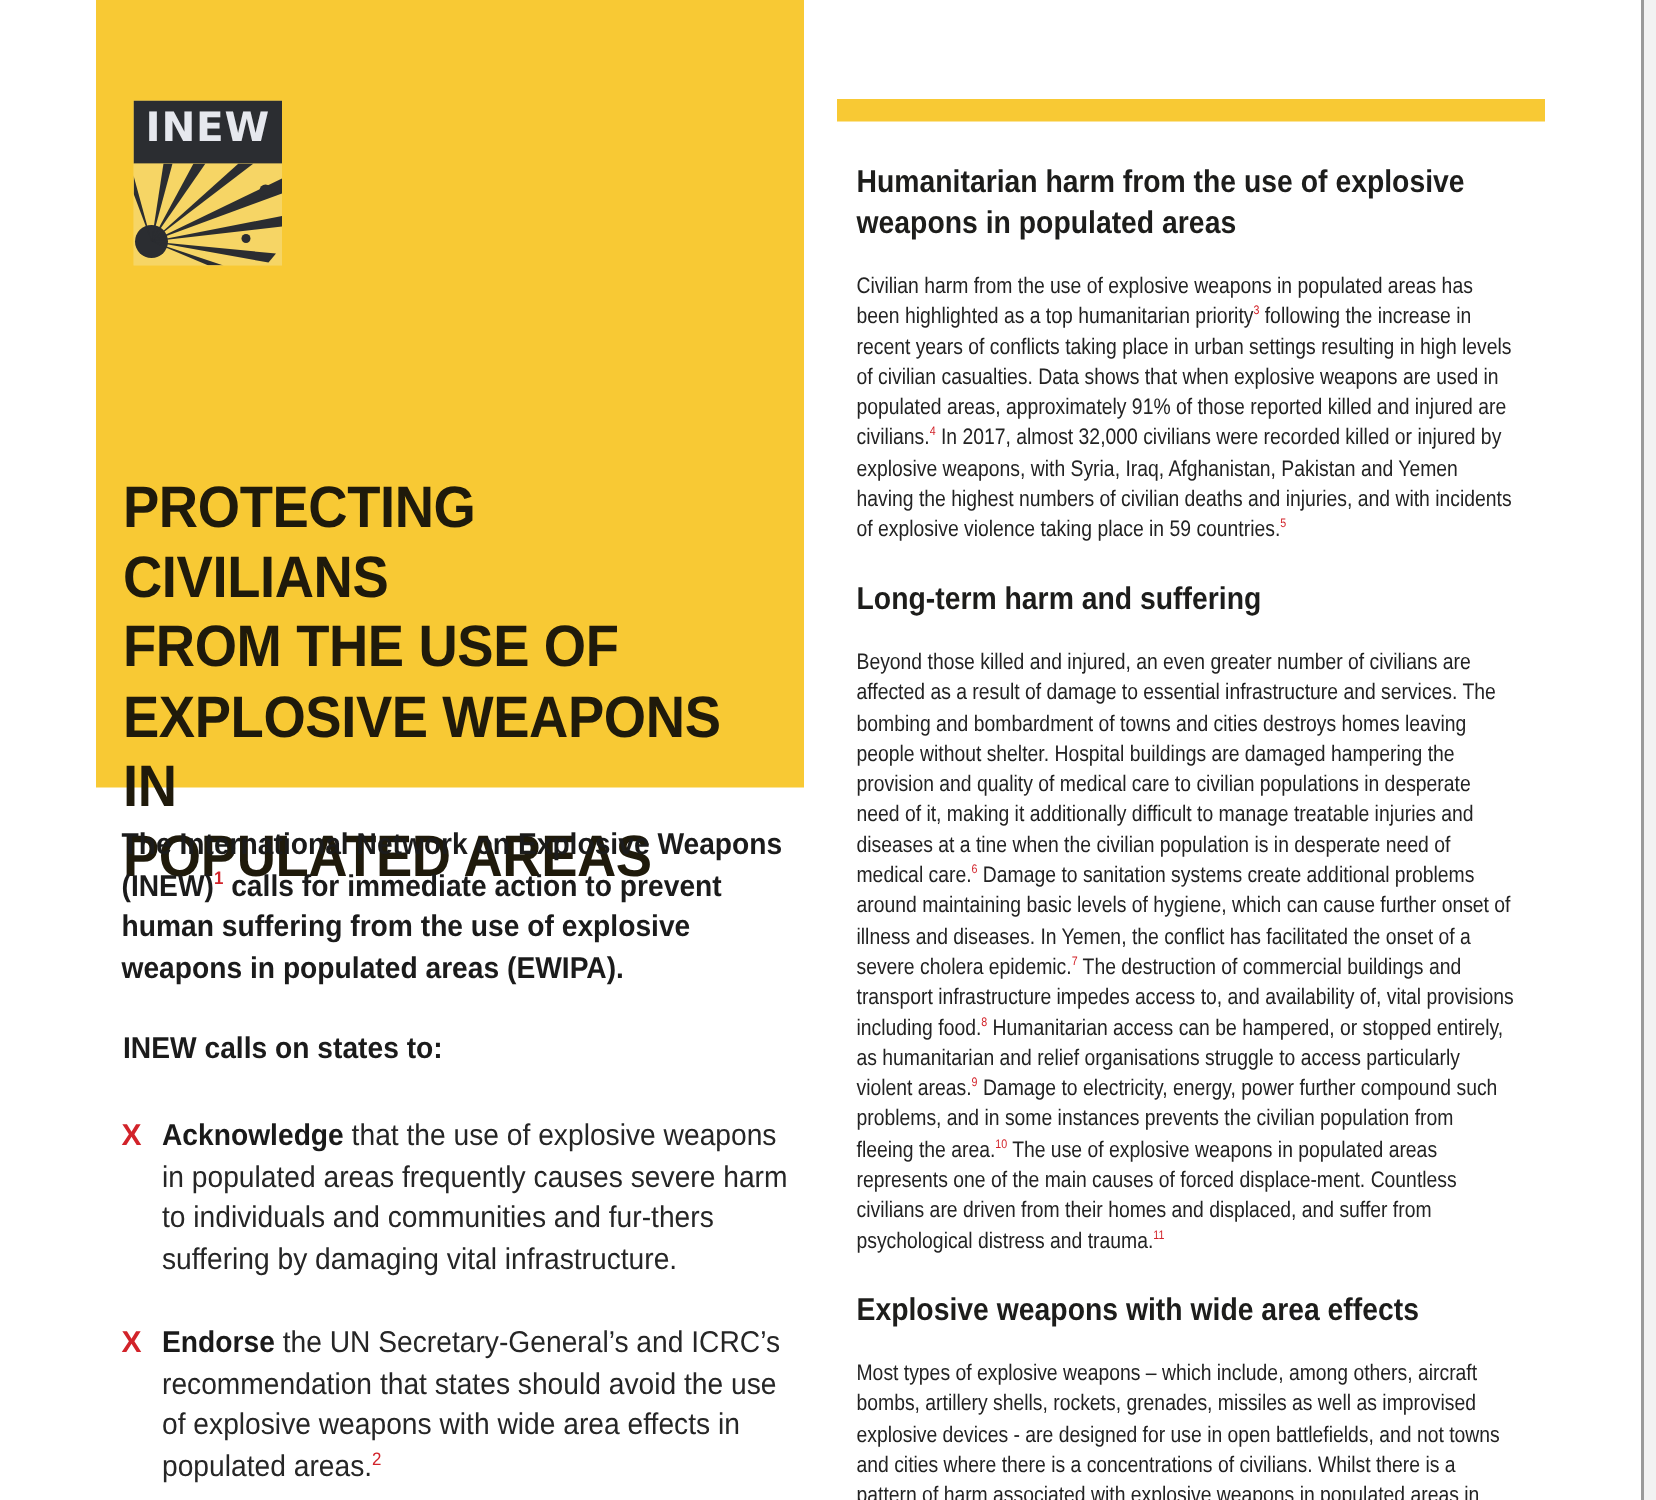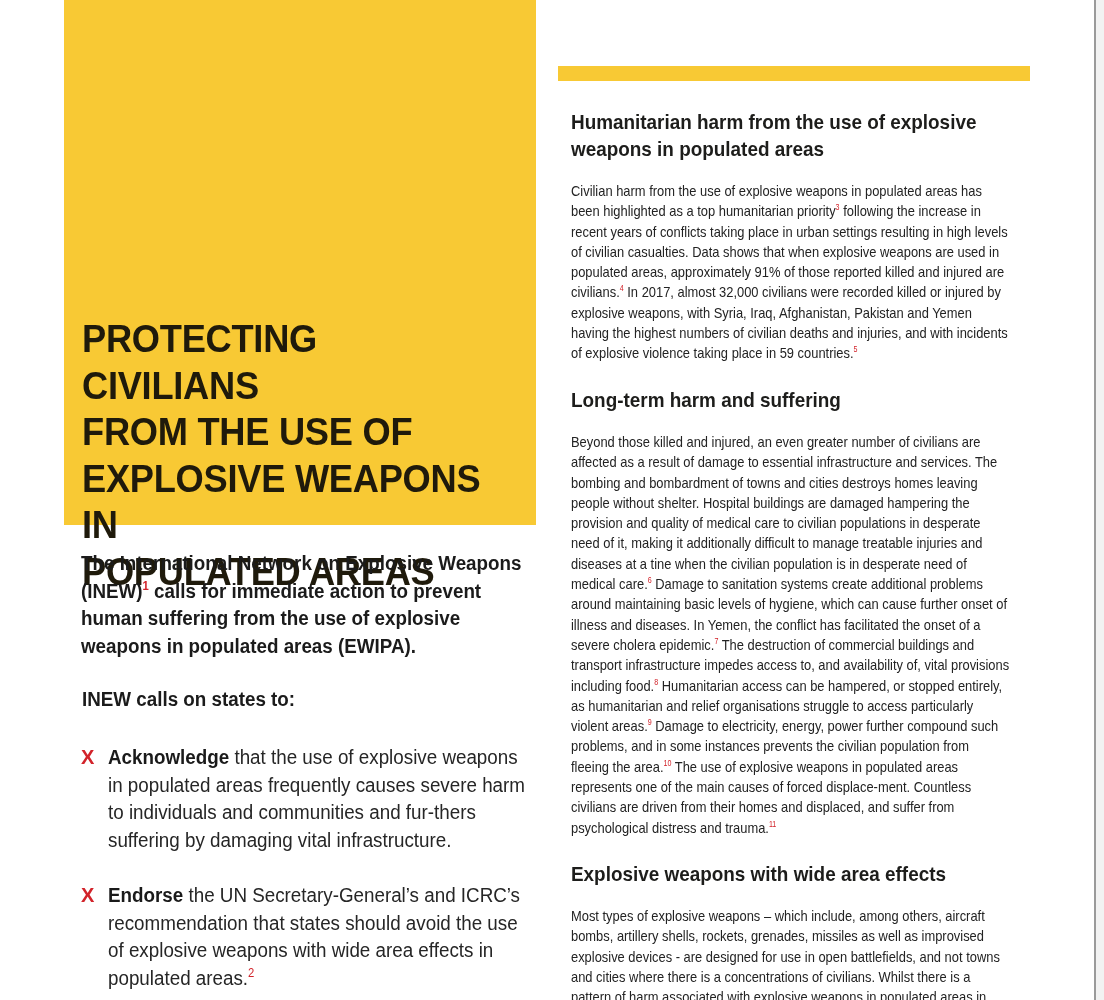--- a/index.html
+++ b/index.html
@@ -82,20 +82,39 @@
   }
   .body-text sup.fn { font-size: 55%; }
 </style>
 </head>
 <body>
 
 <div class="page-edge"></div>
 <div class="page-gutter"></div>
 
 <div class="cover">
+  <div class="logo">
+    <div class="logo-top">
+      <div class="logo-text">INEW</div>
+    </div>
+    <svg width="99" height="68" viewBox="0 0 99 68">
+      <rect width="99" height="68" fill="#f6d565"></rect>
+      <circle cx="12" cy="52" r="11" fill="#2b2d31"></circle>
+      <path d="M12 52 L40 0 L48 0 Z" fill="#2b2d31"></path>
+      <path d="M12 52 L70 0 L80 0 Z" fill="#2b2d31"></path>
+      <path d="M12 52 L99 10 L99 20 Z" fill="#2b2d31"></path>
+      <path d="M12 52 L99 35 L99 42 Z" fill="#2b2d31"></path>
+      <path d="M12 52 L95 60 L90 66 Z" fill="#2b2d31"></path>
+      <path d="M12 52 L60 68 L50 68 Z" fill="#2b2d31"></path>
+      <path d="M12 52 L20 0 L26 0 Z" fill="#2b2d31"></path>
+      <path d="M12 52 L0 8 L0 20 Z" fill="#2b2d31"></path>
+      <circle cx="88" cy="18" r="4" fill="#2b2d31"></circle>
+      <circle cx="75" cy="50" r="3" fill="#2b2d31"></circle>
+    </svg>
+  </div>
   <div class="cover-title">
     <div>PROTECTING CIVILIANS</div>
     <div>FROM THE USE OF</div>
     <div>EXPLOSIVE WEAPONS IN</div>
     <div>POPULATED AREAS</div>
   </div>
 </div>
 
 <div class="intro">
   <span>The International Network on Explosive Weapons (INEW)</span><sup class="fn">1</sup><span> calls for immediate action to prevent human suffering from the use of explosive weapons in populated areas (EWIPA).</span>

